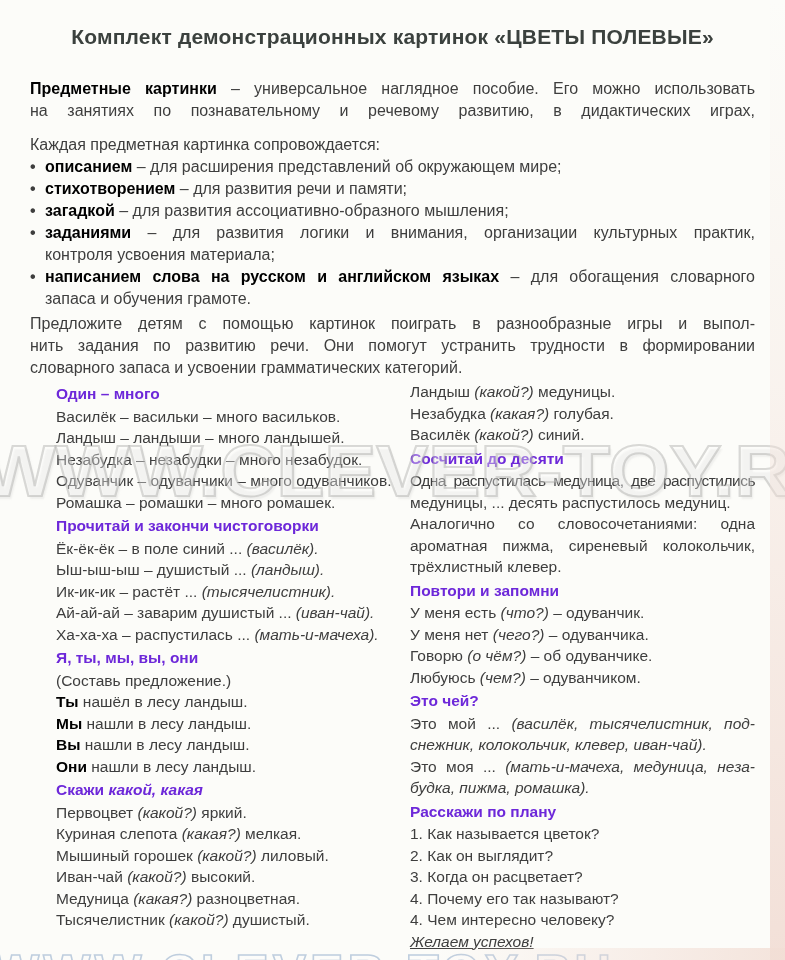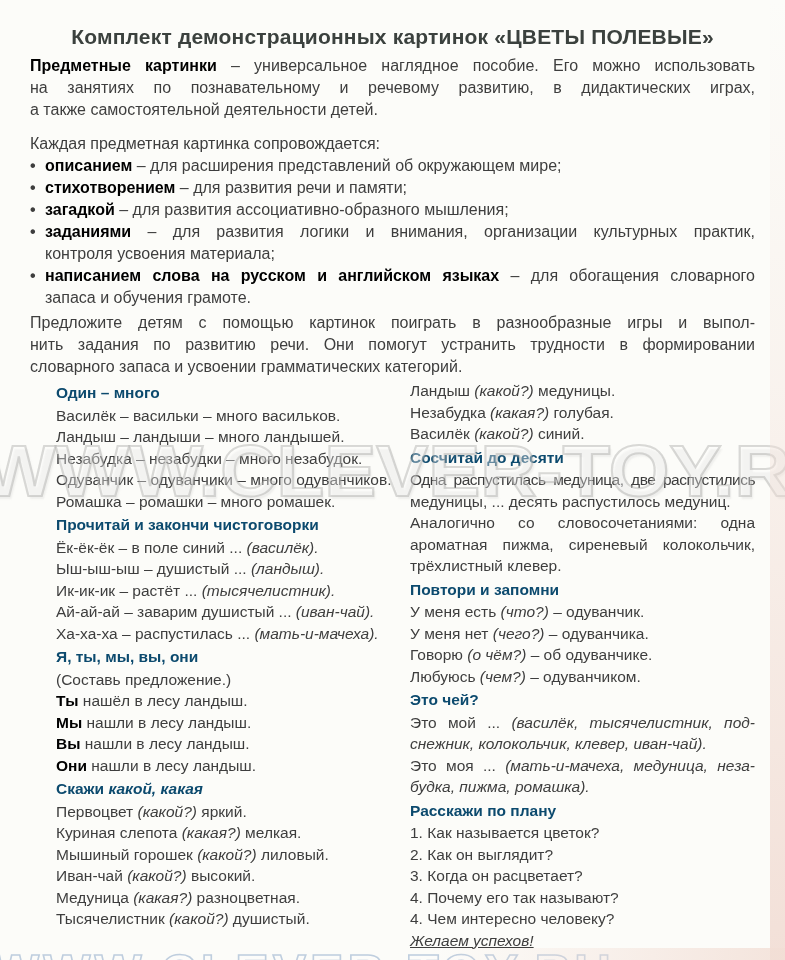--- a/index.html
+++ b/index.html
@@ -7,27 +7,27 @@
     position:relative;
     width:785px;height:960px;
     background:#fcfcf9;
     overflow:hidden;
     font-family:"Liberation Sans","DejaVu Sans",sans-serif;
     color:#3e3e3e;
   }
   .content{position:relative;z-index:2;padding:24px 30px 0 30px;}
   .doc-title{
     font-size:21px;font-weight:700;text-align:center;
-    color:#3b413e;letter-spacing:0.2px;margin-bottom:5px;line-height:26px;
+    color:#3b413e;letter-spacing:0.2px;margin-bottom:28px;line-height:26px;
   }
   .ln{font-size:16px;line-height:22px;}
   .col .ln{font-size:15.5px;line-height:21.5px;}
   .jline{text-align:justify;text-align-last:justify;}
   .cline{letter-spacing:-0.5px;text-align:justify;text-align-last:justify;}
-  .heading{font-weight:700;font-size:17px;color:#0c4a6e;margin:2px 0 1px 0;}
+  .heading{font-weight:700;font-size:17px;color:#6d28d9;margin:2px 0 1px 0;}
   .bullet,.bullet-j{display:flex;}
   .bchar{width:15px;flex:none;font-weight:700;}
   .btext{flex:1;}
   .bullet-j .btext{text-align:justify;text-align-last:justify;}
   .bullet-cont{padding-left:15px;}
   .closing{text-align:left;font-size:16.5px;padding-right:14px;text-decoration:underline;}
   span.b{font-weight:700;color:#000000;}
   span.i{font-style:italic;}
   span.bi{font-weight:700;font-style:italic;}
   .group[data-name="accompaniment-lead"]{margin-top:12px;}
@@ -65,21 +65,20 @@
 </head>
 <body>
 
 <div class="page" data-name="document-page">
   <div class="content" data-name="document-content">
     <div class="doc-title" data-name="page-title">Комплект демонстрационных картинок «ЦВЕТЫ ПОЛЕВЫЕ»</div>
     <div class="top" data-name="top-section">
         <div class="group" data-name="intro-paragraph">
           <div class="ln jline" data-name="text-line"><span class="b" data-name="text-run">Предметные картинки</span><span data-name="text-run"> – универсальное наглядное пособие. Его можно использовать</span></div>
           <div class="ln jline" data-name="text-line"><span data-name="text-run">на занятиях по познавательному и речевому развитию, в дидактических играх,</span></div>
-          <div class="ln line" data-name="text-line"><span data-name="text-run">а также самостоятельной деятельности детей.</span></div>
         </div>
         <div class="group" data-name="accompaniment-lead">
           <div class="ln line" data-name="text-line"><span data-name="text-run">Каждая предметная картинка сопровождается:</span></div>
         </div>
         <div class="group" data-name="accompaniment-bullets">
           <div class="ln bullet" data-name="text-line">
             <span class="bchar" data-name="bullet-icon">•</span>
             <span class="btext" data-name="bullet-text"><span class="b" data-name="text-run">описанием</span><span data-name="text-run"> – для расширения представлений об окружающем мире;</span></span>
           </div>
           <div class="ln bullet" data-name="text-line">

